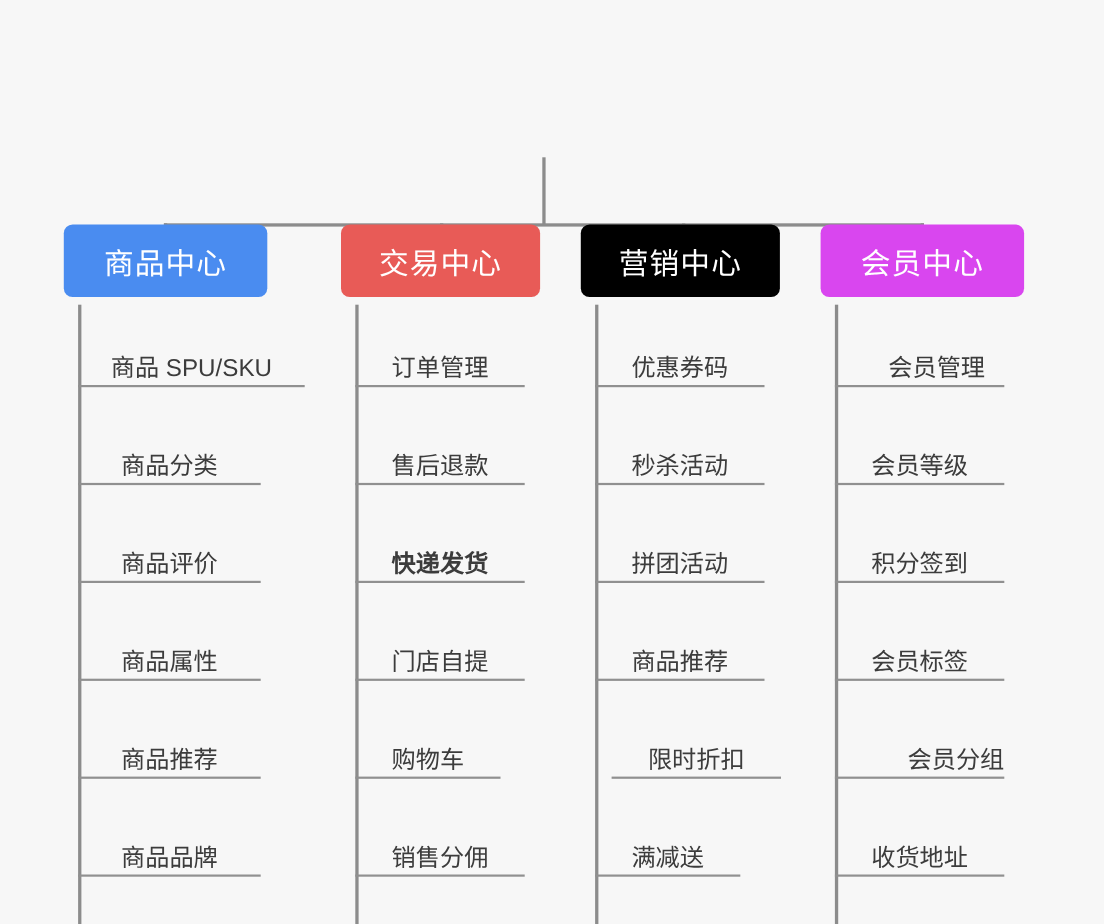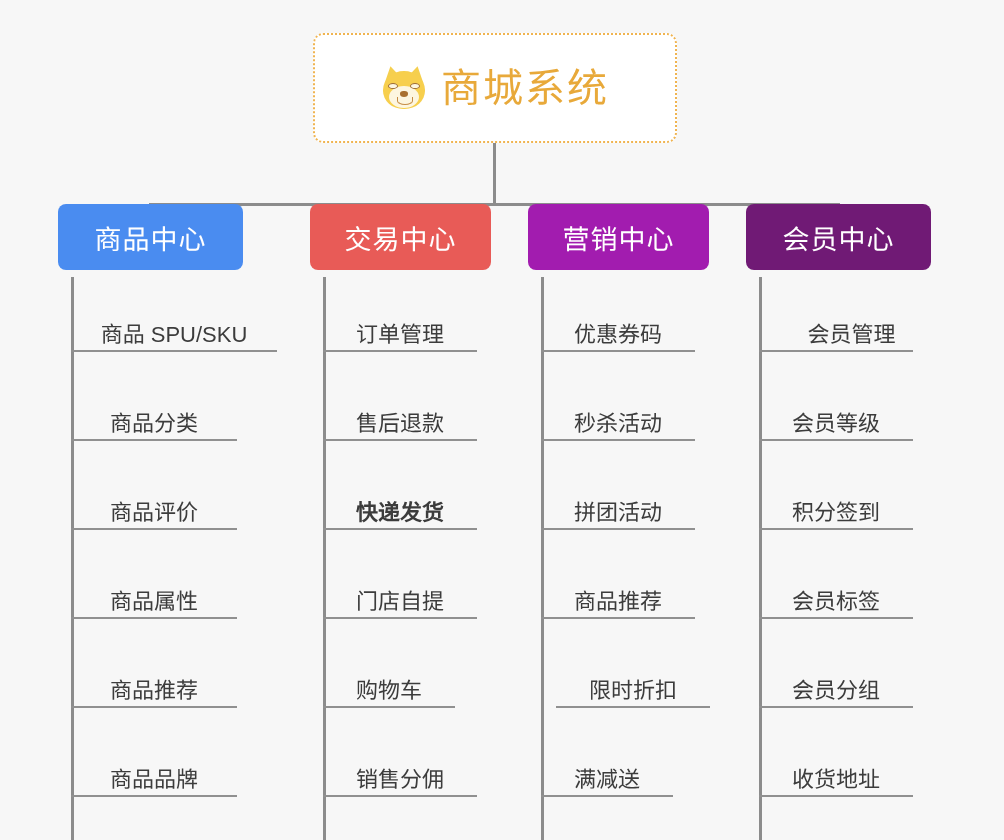--- a/index.html
+++ b/index.html
@@ -159,33 +159,20 @@
     color: #3c3c3c;
     white-space: nowrap;
     line-height: 1;
   }
 </style>
 </head>
 <body style="background: rgb(247, 247, 247);">
 
 <div id="mindmap" style="background: rgb(247, 247, 247);">
 
-  <div class="root-node" style="background: rgb(255, 255, 255); border-color: rgb(240, 180, 80);">
-    <span class="fox-icon">
-      <span class="ear left"></span>
-      <span class="ear right"></span>
-      <span class="head"></span>
-      <span class="muzzle"></span>
-      <span class="eye left"></span>
-      <span class="eye right"></span>
-      <span class="nose"></span>
-      <span class="mouth"></span>
-    </span>
-    <span class="root-title" style="color: rgb(232, 169, 58);">商城系统</span>
-  </div>
 
   <div class="conn conn-v" style="left: 493px; top: 143px; height: 62px; background: rgb(140, 140, 140);"></div>
   <div class="conn conn-h" style="left: 149px; top: 203px; width: 691px; background: rgb(140, 140, 140);"></div>
   <div class="conn conn-v" style="left: 149px; top: 203px; height: 28px; background: rgb(140, 140, 140);"></div>
   <div class="conn conn-v" style="left: 400px; top: 203px; height: 28px; background: rgb(140, 140, 140);"></div>
   <div class="conn conn-v" style="left: 620px; top: 203px; height: 28px; background: rgb(140, 140, 140);"></div>
   <div class="conn conn-v" style="left: 837px; top: 203px; height: 28px; background: rgb(140, 140, 140);"></div>
 
   <div class="branch" style="left:58px;">
     <div class="branch-header" style="width: 185px; background: rgb(74, 140, 240);">
@@ -233,21 +220,21 @@
     </div>
     <div class="leaf" style="left:13px; top:474px; width:132px;">
       <span class="leaf-label">购物车</span>
     </div>
     <div class="leaf" style="left:13px; top:563px; width:154px;">
       <span class="leaf-label">销售分佣</span>
     </div>
   </div>
 
   <div class="branch" style="left:528px;">
-    <div class="branch-header" style="width: 181px; background: #a21caf;">
+    <div class="branch-header" style="width: 181px; background: #000000;">
       <span>营销中心</span>
     </div>
     <div class="branch-trunk" style="left: 13px; top: 73px; height: 728px; background: rgb(140, 140, 140);"></div>
 
     <div class="leaf" style="left:13px; top:118px; width:154px;">
       <span class="leaf-label">优惠券码</span>
     </div>
     <div class="leaf" style="left:13px; top:207px; width:154px;">
       <span class="leaf-label">秒杀活动</span>
     </div>
@@ -259,38 +246,38 @@
     </div>
     <div class="leaf" style="left:13px; top:474px; width:154px;margin-left:15px;">
       <span class="leaf-label">限时折扣</span>
     </div>
     <div class="leaf" style="left:13px; top:563px; width:132px;">
       <span class="leaf-label">满减送</span>
     </div>
   </div>
 
   <div class="branch" style="left:746px;">
-    <div class="branch-header" style="width: 185px; background: #701a75;">
+    <div class="branch-header" style="width: 185px; background: #d946ef;">
       <span>会员中心</span>
     </div>
     <div class="branch-trunk" style="left: 13px; top: 73px; height: 728px; background: rgb(140, 140, 140);"></div>
 
     <div class="leaf" style="left:13px; top:118px; width:154px;padding-left:31px;">
       <span class="leaf-label">会员管理</span>
     </div>
     <div class="leaf" style="left:13px; top:207px; width:154px;">
       <span class="leaf-label">会员等级</span>
     </div>
     <div class="leaf" style="left:13px; top:296px; width:154px;">
       <span class="leaf-label">积分签到</span>
     </div>
     <div class="leaf" style="left:13px; top:385px; width:154px;">
       <span class="leaf-label">会员标签</span>
     </div>
-    <div class="leaf" style="left:13px; top:474px; width:154px;">
+    <div class="leaf" style="left:13px; top:474px; width:154px;justify-content:flex-end;">
       <span class="leaf-label">会员分组</span>
     </div>
     <div class="leaf" style="left:13px; top:563px; width:154px;">
       <span class="leaf-label">收货地址</span>
     </div>
   </div>
 
 </div>
 
 </body></html>

